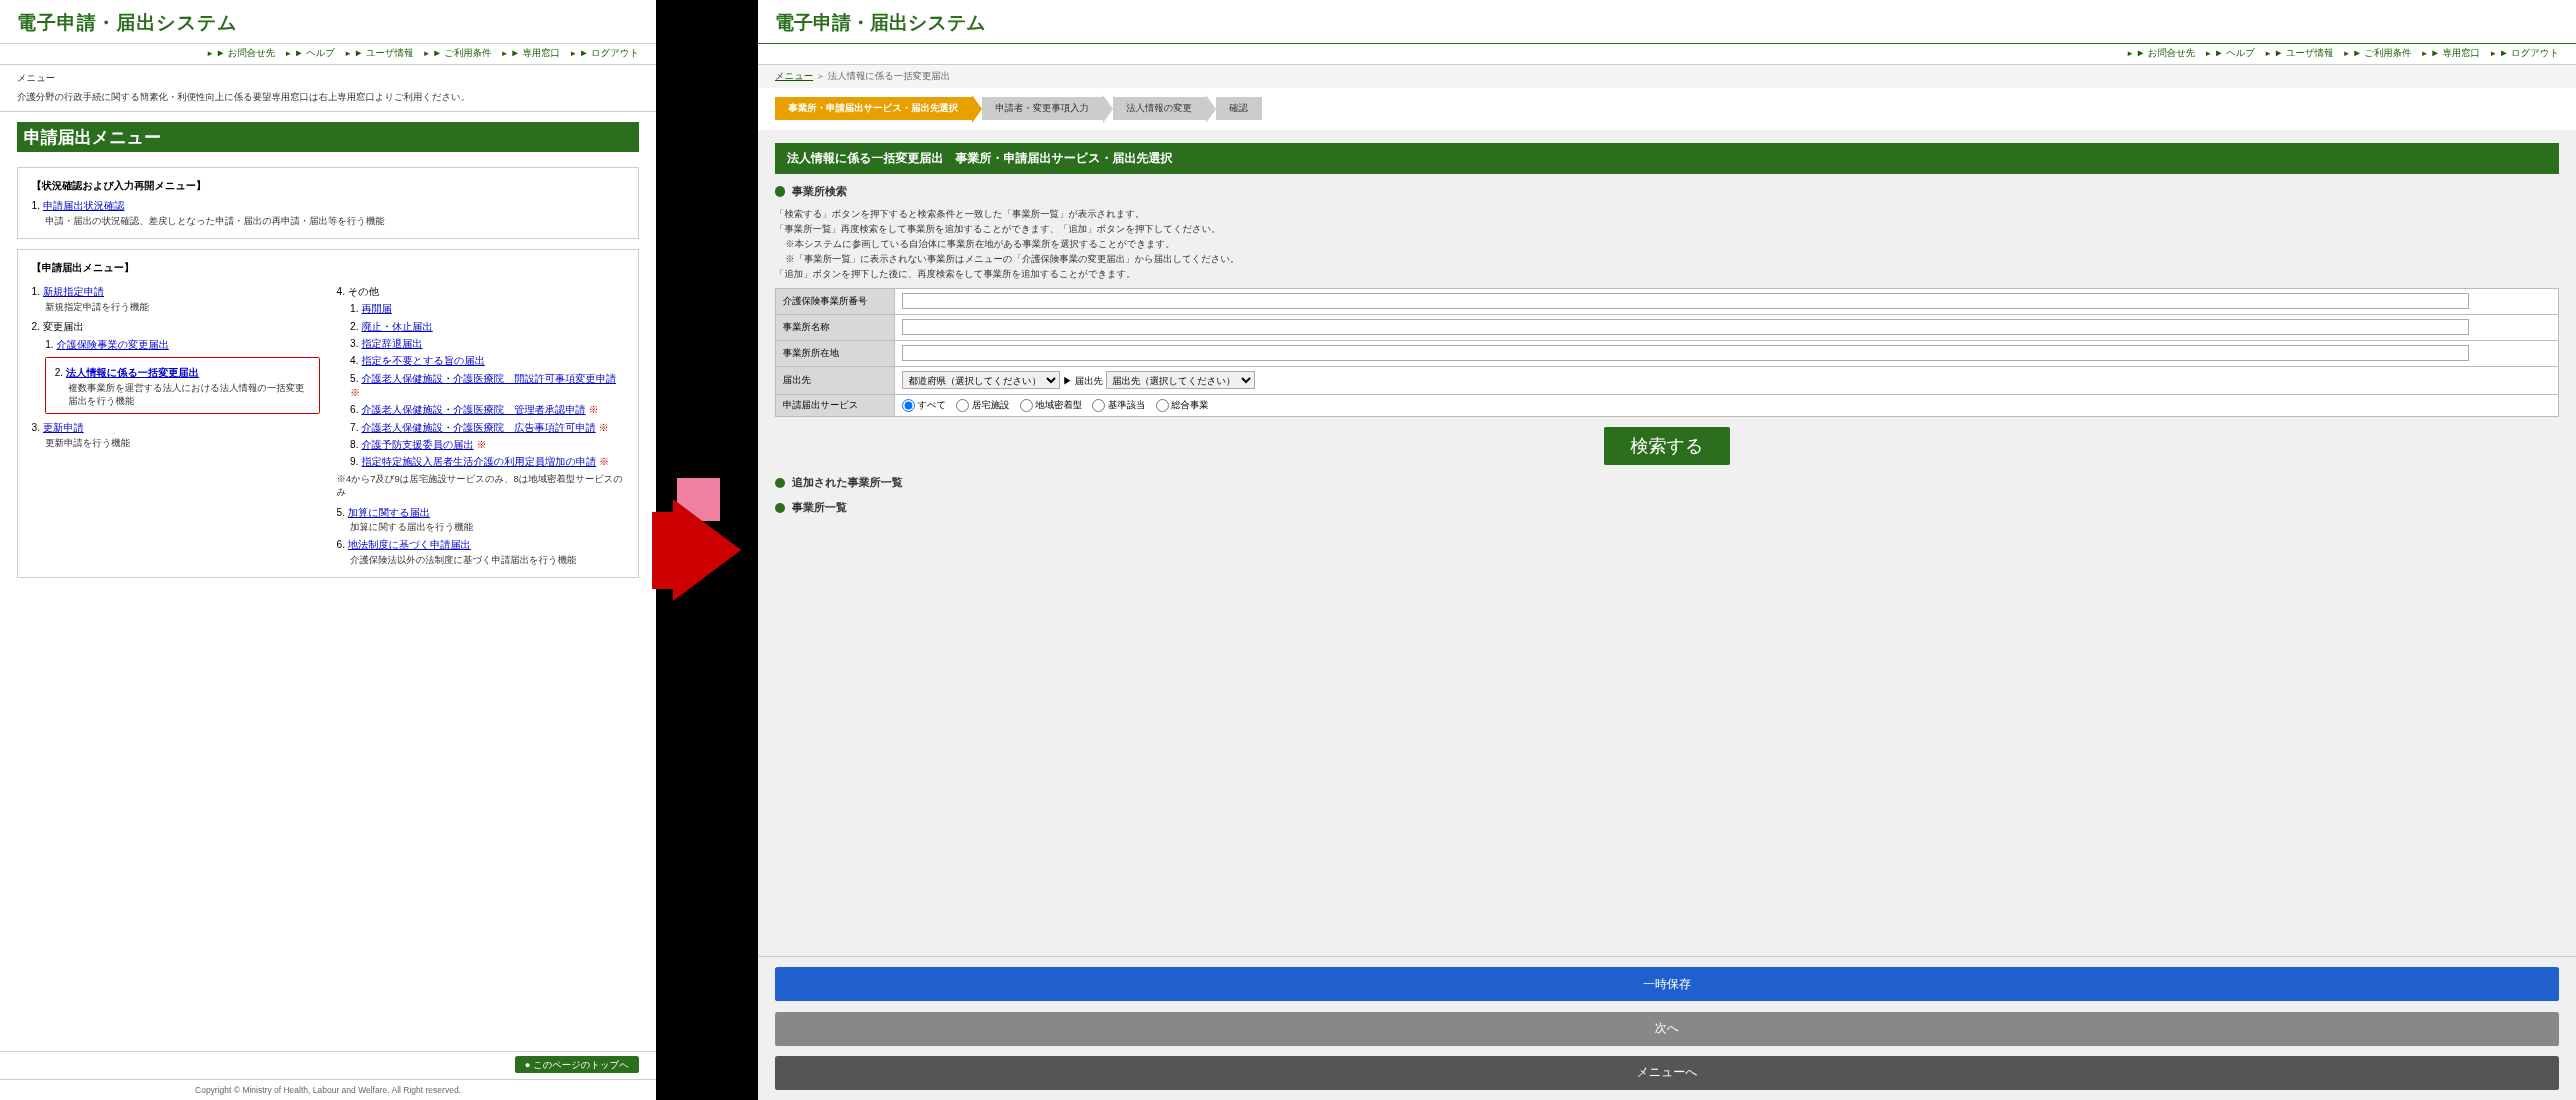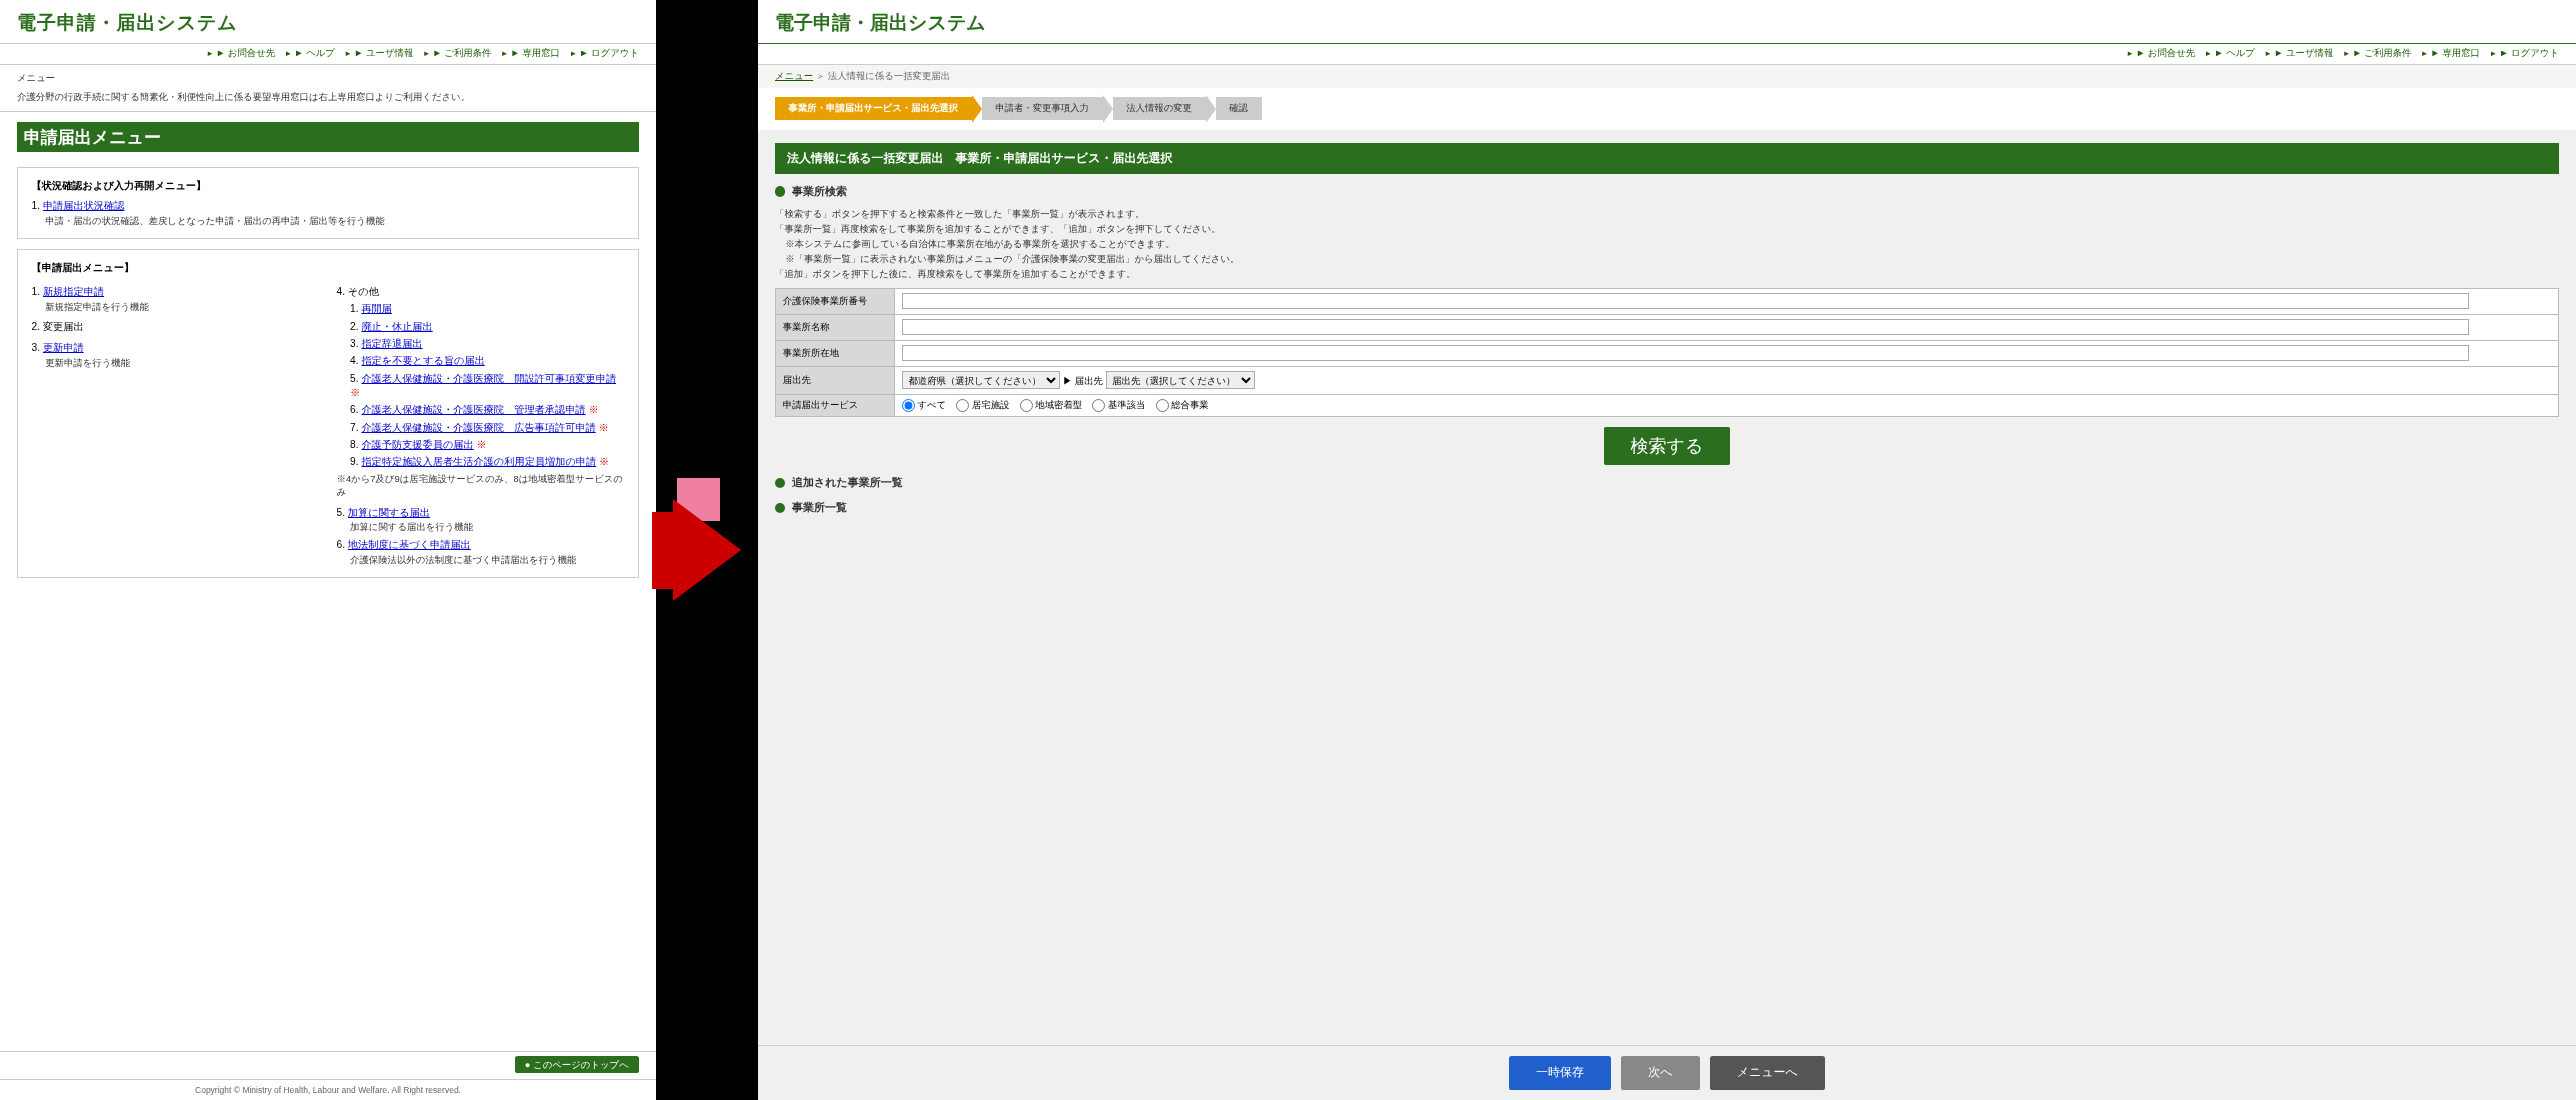--- a/index.html
+++ b/index.html
@@ -319,20 +319,21 @@
     }
 
     
     .bottom-bar {
       display: flex;
       justify-content: center;
       gap: 10.2px;
       padding: 10.2px 17px;
       background: #f0f0f0;
       border-top: 0.9px solid #ccc;
+      flex-direction: column;
     }
     .btn-primary {
       background: #2060cc;
       color: #fff;
       border: none;
       padding: 8.5px 27px;
       font-size: 12px;
       cursor: pointer;
       border-radius: 2.6px;
     }
@@ -386,20 +387,31 @@
     <div class="left-box">
       <div class="box-title">【申請届出メニュー】</div>
       <div class="left-col-wrap">
 
         <div class="left-col">
           <div class="item">
             1. <a href="#">新規指定申請</a>
           </div>
           <div class="sub">新規指定申請を行う機能</div>
           <div class="item" style="margin-top:6.8px;">2. 変更届出</div>
+          <div style="margin-left:13.6px;">
+            <div class="item">
+              1. <a href="#">介護保険事業の変更届出</a>
+            </div>
+            <div class="highlight-box">
+              <div class="item">
+                2. <a href="#">法人情報に係る一括変更届出</a>
+              </div>
+              <div class="sub">複数事業所を運営する法人における法人情報の一括変更届出を行う機能</div>
+            </div>
+          </div>
           <div class="item" style="margin-top:6.8px;">
             3. <a href="#">更新申請</a>
           </div>
           <div class="sub">更新申請を行う機能</div>
         </div>
 
         <div class="left-col">
           <div class="item">4. その他</div>
           <div style="margin-left:13.6px;">
             <div class="item">1. <a href="#">再開届</a></div>

